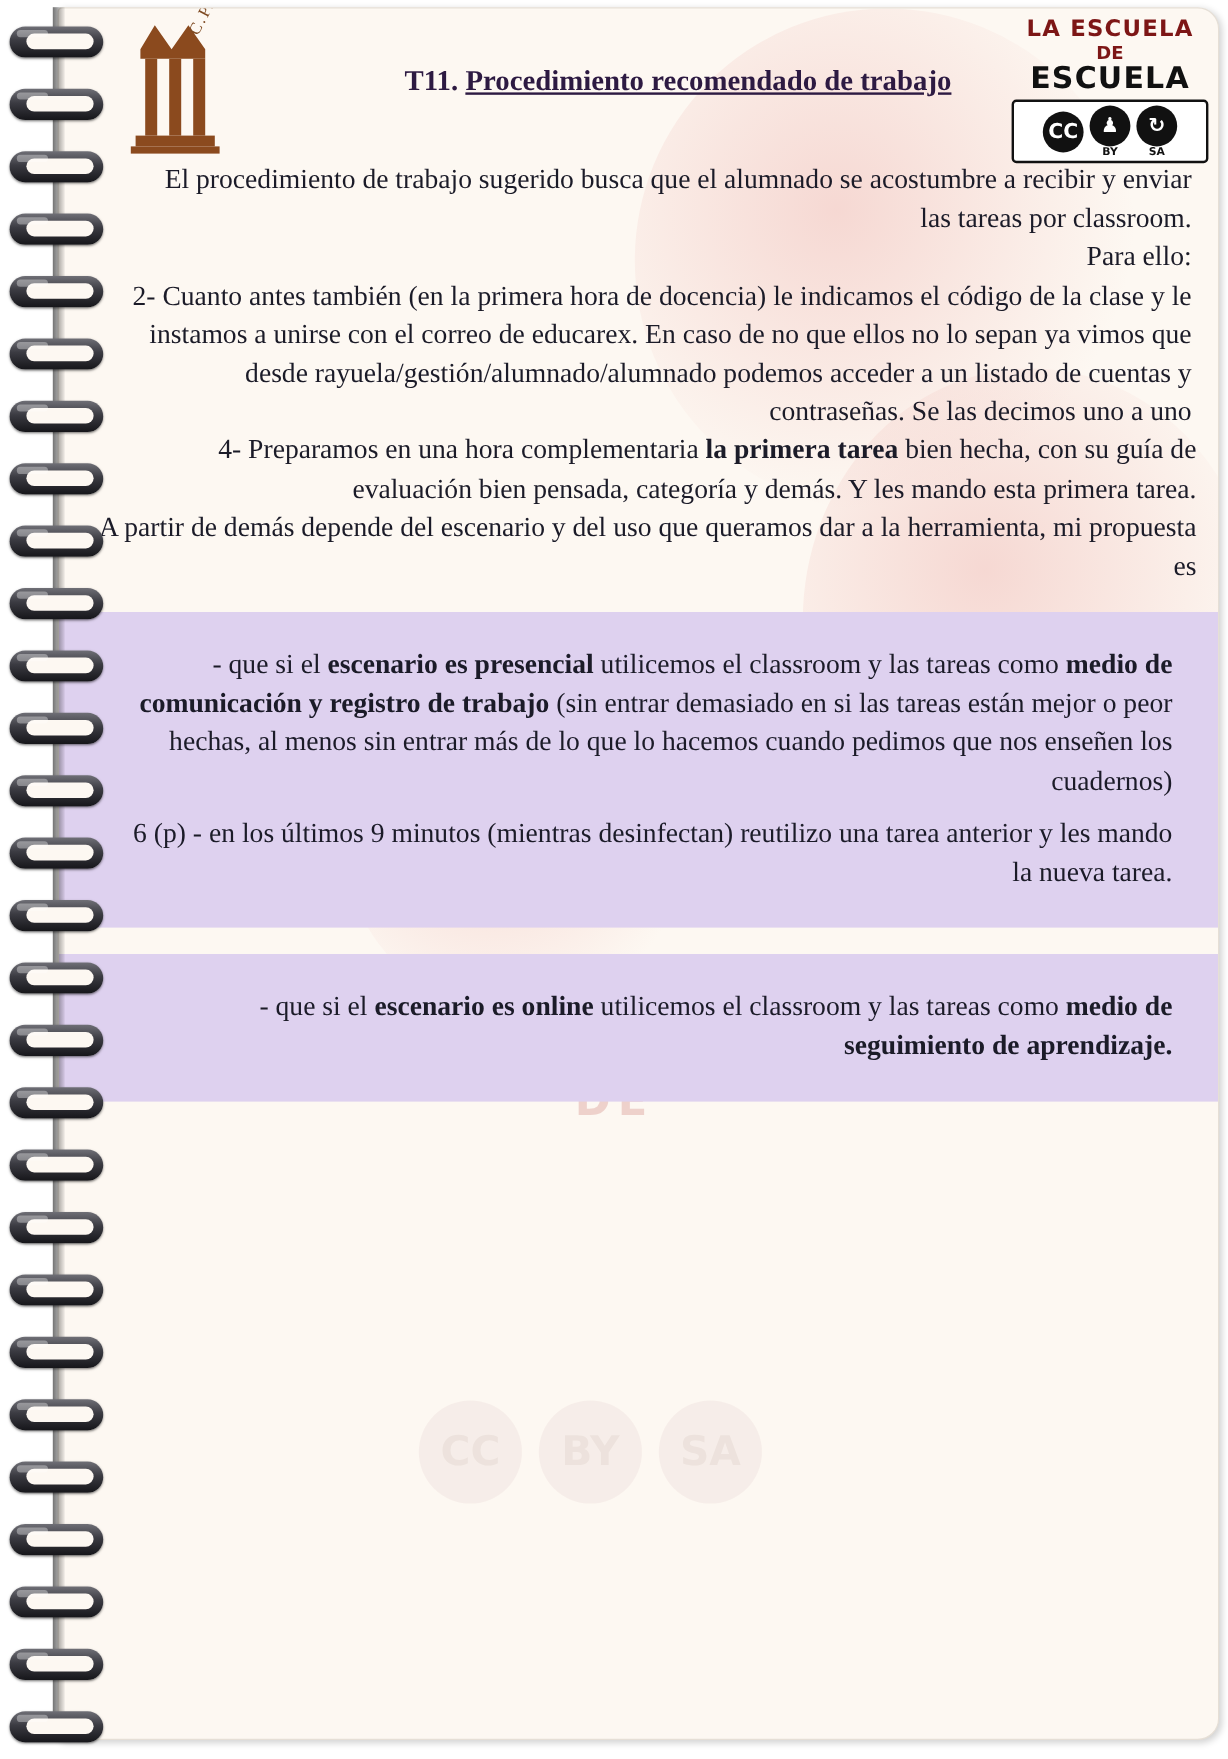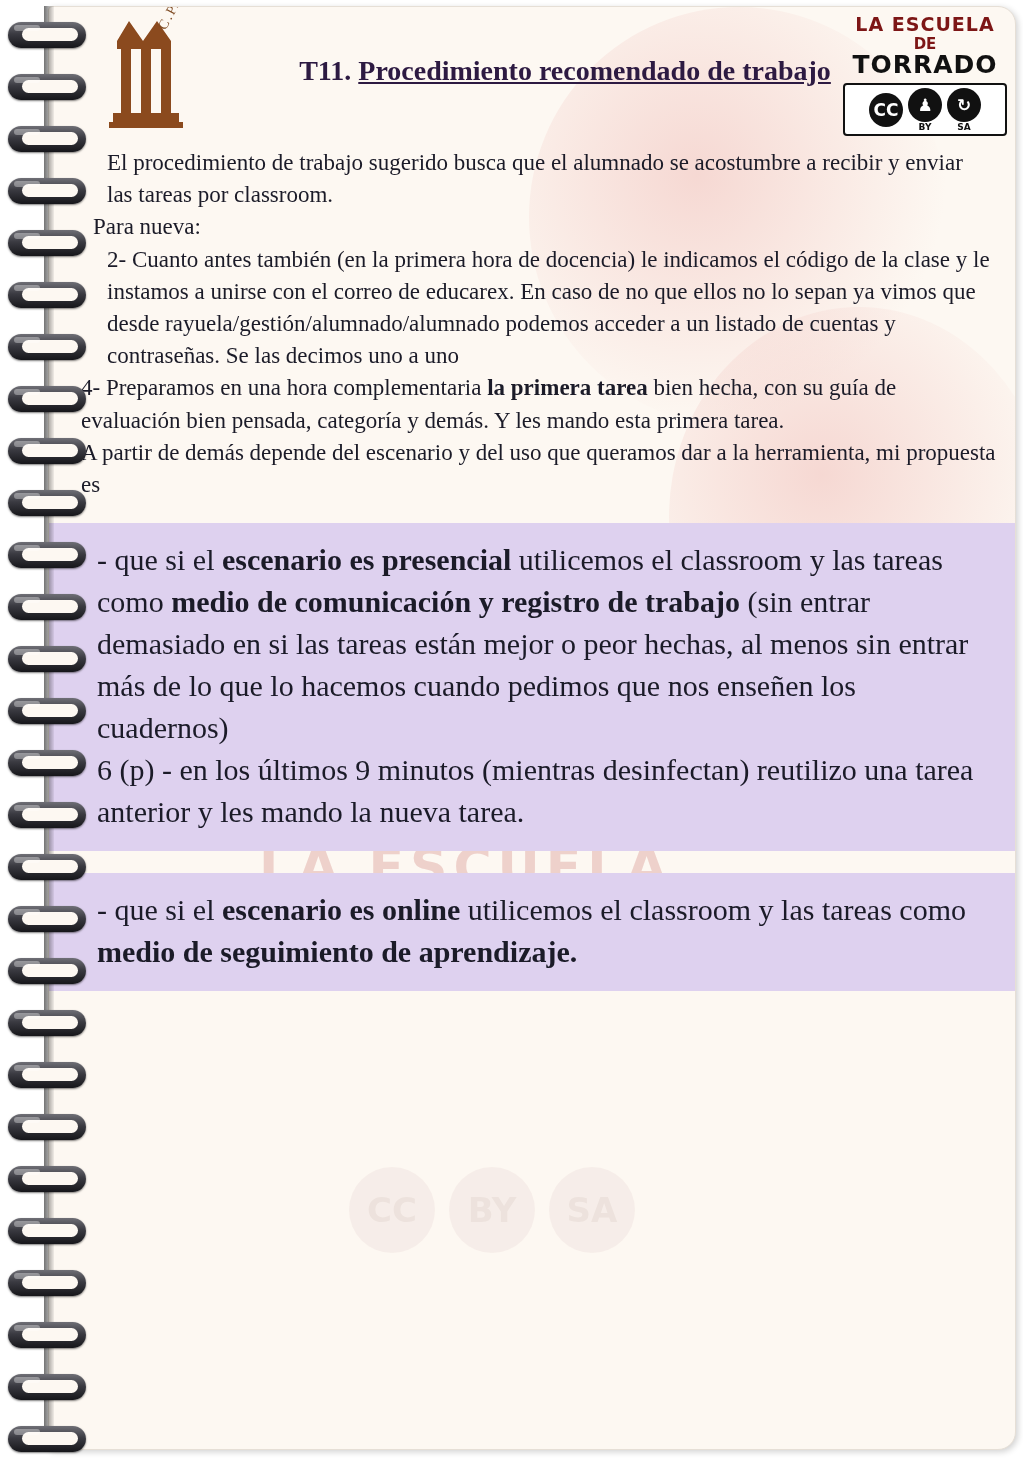--- a/index.html
+++ b/index.html
@@ -120,21 +120,21 @@
     color: #7e4a22;
     font-family: "Liberation Serif", serif;
     white-space: nowrap;
   }
 
   .doc-title {
     position: absolute;
     left: 186px; top: 48px;
     width: 660px;
     text-align: center;
-    font-size: 28px;
+    font-size: 24px;
     font-weight: bold;
     color: #2d1a42;
     font-family: "Liberation Serif", serif;
   }
   .doc-title .und { text-decoration: underline; }
 
   .brand {
     position: absolute;
     right: 8px; top: 6px;
     width: 164px;
@@ -173,40 +173,41 @@
     font-family: "DejaVu Sans", sans-serif;
     font-weight: bold; font-size: 17px;
     display: flex; align-items: center; justify-content: center;
   }
   .cc-lbl { font-family:"DejaVu Sans",sans-serif; font-size:9px; font-weight:bold; color:#111; }
   .cc-col { display:flex; flex-direction:column; align-items:center; }
 
   
   .content {
     position: absolute;
-    left: 0; top: 140px;
+    left: 0; top: 127px;
     width: 966px;
+    text-align: right;
   }
   p.para {
     margin: 0;
     font-size: 23px;
     line-height: 1.40;
     color: #1b1b28;
     font-family: "Liberation Serif", serif;
   }
   .pad-l { padding-left: 58px; padding-right: 22px; }
   .pad-l2 { padding-left: 44px; padding-right: 22px; }
   .gap-s { margin-top: 14px; }
   .gap-m { margin-top: 22px; }
 
   .hl {
     background: #ded1ef;
     padding: 16px 26px 18px 48px;
   }
-  .hl p { margin: 0; font-size: 30px; line-height: 1.40; color:#1b1b28; }
+  .hl p { margin: 12px; font-size: 23px; line-height: 1.40; color:#1b1b28; }
   b { font-weight: bold; }
 
   .spacer-hl { height: 22px; }
 </style>
 </head>
 <body>
 
 <div id="page">
 
   <div class="sheet">
@@ -239,42 +240,42 @@
       </div>
 
       <div class="doc-title">
         <span>T11.</span>
         <span class="und">Procedimiento recomendado de trabajo</span>
       </div>
 
       <div class="brand">
         <div class="l1">LA ESCUELA</div>
         <div class="l2">DE</div>
-        <div class="l3">TORRADO</div>
+        <div class="l3">ESCUELA</div>
         <div class="ccbar">
           <div class="cc-col">
             <div class="cc-badge">CC</div>
           </div>
           <div class="cc-col">
             <div class="cc-badge">♟</div>
             <div class="cc-lbl">BY</div>
           </div>
           <div class="cc-col">
             <div class="cc-badge">↻</div>
             <div class="cc-lbl">SA</div>
           </div>
         </div>
       </div>
     </div>
 
     <div class="content">
 
       <p class="para pad-l">El procedimiento de trabajo sugerido busca que el alumnado se acostumbre a recibir y enviar las tareas por classroom.</p>
 
-      <p class="para pad-l2 gap-s">Para nueva:</p>
+      <p class="para pad-l2 gap-s">Para ello:</p>
 
 
       <p class="para pad-l gap-s">2- Cuanto antes también (en la primera hora de docencia) le indicamos el código de la clase y le instamos a unirse con el correo de educarex. En caso de no que ellos no lo sepan ya vimos que desde rayuela/gestión/alumnado/alumnado podemos acceder a un listado de cuentas y contraseñas. Se las decimos uno a uno</p>
 
 
       <p class="para gap-s" style="padding-left:32px;padding-right:18px;">
         <span>4- Preparamos en una hora complementaria </span><b>la primera tarea</b><span> bien hecha, con su guía de evaluación bien pensada, categoría y demás. Y les mando esta primera tarea.</span>
       </p>
 
       <p class="para gap-m" style="padding-left:32px;padding-right:18px;">A partir de demás depende del escenario y del uso que queramos dar a la herramienta, mi propuesta es</p>

